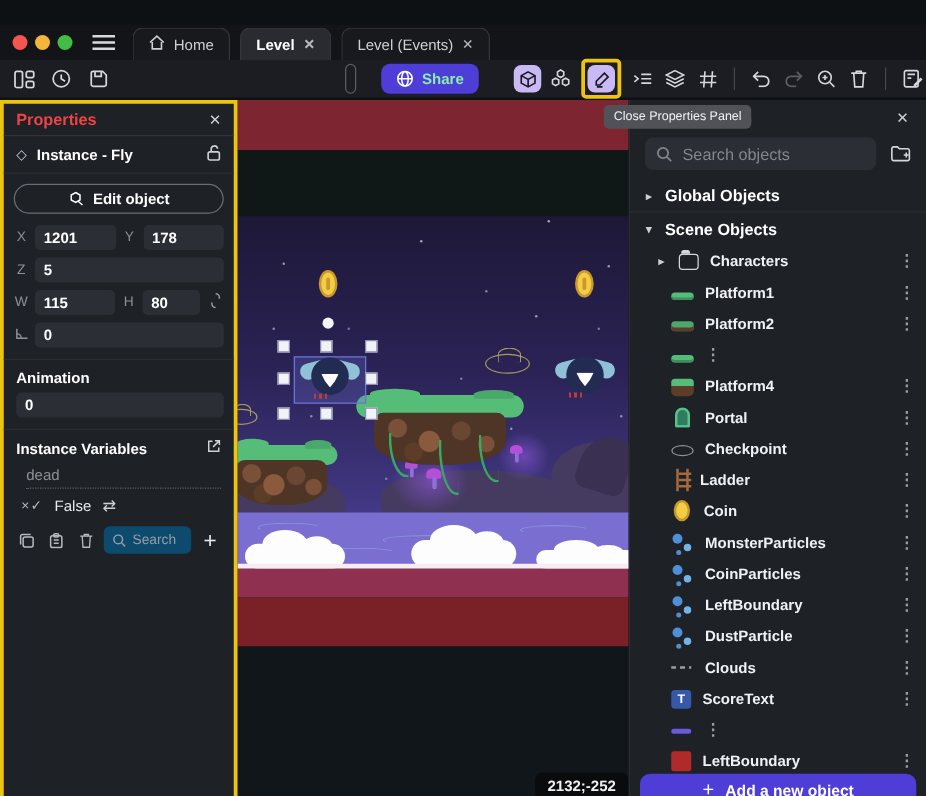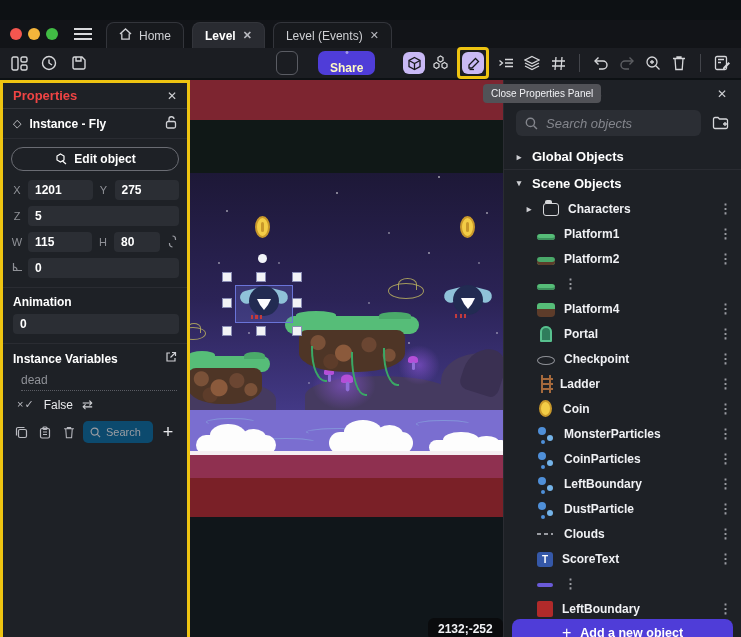--- a/index.html
+++ b/index.html
@@ -26,21 +26,21 @@
   
   #toolbar { position:absolute; left:0; top:28px; width:741px; height:30px; background:#1b1d22;
     display:flex; align-items:center; }
   .tbicon { width:22px; height:22px; display:flex; align-items:center; justify-content:center; color:#d6d7da; }
   .tbicon svg { display:block; }
   #tb-left { display:flex; gap:8px; margin-left:8px; }
   #preview-btn { margin-left:186px; height:24px; display:flex; align-items:center;
     border:1px solid #5a5c63; border-radius:6px; color:#fff; font-size:12px; font-weight:bold; overflow:hidden;}
   #preview-btn .pv-main { display:flex; align-items:center; gap:6px; padding:0 10px; height:100%; }
   #share-btn { margin-left:20px; height:24px; padding:0 12px; border-radius:7px; background:#4f3dd8;
-    color:#fef9c3; font-size:12px; font-weight:bold; display:flex; align-items:center; gap:7px;flex-direction:column; }
+    color:#86efac; font-size:12px; font-weight:bold; display:flex; align-items:center; gap:7px; }
   #tb-right { display:flex; align-items:center; gap:4px; margin-left:28px; }
   .tbicon.activebg { background:#c9b9f5; border-radius:6px; color:#17181c; }
   .tbicon.activebg svg { stroke:#17181c; }
   #pencil-wrap { border:3px solid #eec411; border-radius:4px; padding:2px; margin:0 2px; }
   .tb-sep { width:1px; height:18px; background:#43454b; margin:0 6px; }
   .dim { opacity:.35; }
 
   
   #props { position:absolute; left:0; top:60px; width:190px; height:572px; background:#1e2126;
     border:3px solid #eec411; color:#e8e9ec; z-index:5; }
@@ -149,21 +149,21 @@
     background:#fdfdfd; border-radius:50%; }
   #coord-badge { position:absolute; left:242px; top:538px; background:#0a0b0d; color:#f0f1f4;
     font-size:12px; font-weight:bold; padding:4px 10px; border-radius:6px; }
 
   
   #objects { position:absolute; left:503px; top:60px; width:238px; height:577px; background:#1e2126;
     color:#e8e9ec; border-left:1px solid #2a2c32; }
   .o-head { height:26px; display:flex; align-items:center; padding:0 12px; position:relative; }
   .o-title { margin-left:38px; font-size:13px; font-weight:bold; color:#6f7177; }
   .o-head .x-btn { position:absolute; right:14px; top:7px; }
-  .o-search-row { display:flex; align-items:center; gap:8px; padding:4px 10px 8px 12px;font-style:italic; }
+  .o-search-row { display:flex; align-items:center; gap:8px; padding:4px 10px 8px 12px; }
   .o-search { flex:1; height:26px; background:#2b2e34; border-radius:6px; display:flex; align-items:center;
     gap:8px; padding:0 9px; color:#84868d; font-size:13px; }
   #obj-list { position:relative; height:498px; overflow:hidden; }
   .group-row { display:flex; align-items:center; gap:8px; height:26px; padding:0 10px;
     font-size:13px; font-weight:bold; color:#fff; }
   .group-row.first { border-bottom:1px solid #2a2c32; }
   .caret { width:10px; color:#cfd0d4; font-size:9px; flex:none; text-align:center; }
   .obj-row { display:flex; align-items:center; gap:9px; height:25px; padding:0 10px 0 33px; font-size:12px;
     font-weight:bold; color:#f0f1f4; }
   .obj-row .obj-label { flex:1; white-space:nowrap; overflow:hidden; }
@@ -454,21 +454,21 @@
           <path d="M6.5 1 L10 3 V7 L6.5 9 L3 7 V3 Z"></path>
           <path d="M8.5 8 L12 11"></path>
         </svg>
       <span>Edit object</span>
     </div>
 
     <div class="frow">
       <span class="flabel">X</span>
       <span class="finput">1201</span>
       <span class="flabel">Y</span>
-      <span class="finput">275</span>
+      <span class="finput">178</span>
     </div>
     <div class="frow">
       <span class="flabel">Z</span>
       <span class="finput">5</span>
     </div>
     <div class="frow">
       <span class="flabel">W</span>
       <span class="finput">115</span>
       <span class="flabel">H</span>
       <span class="finput" style="flex:0 0 46px;">80</span>

